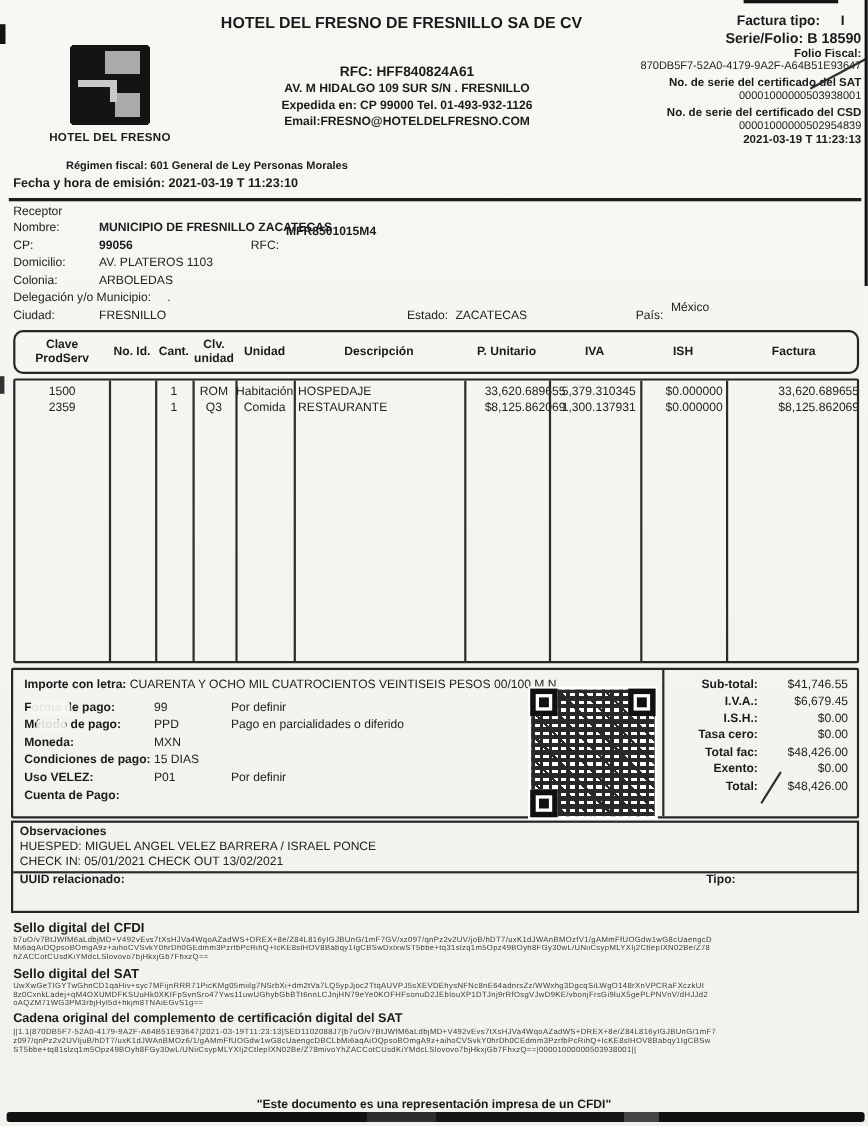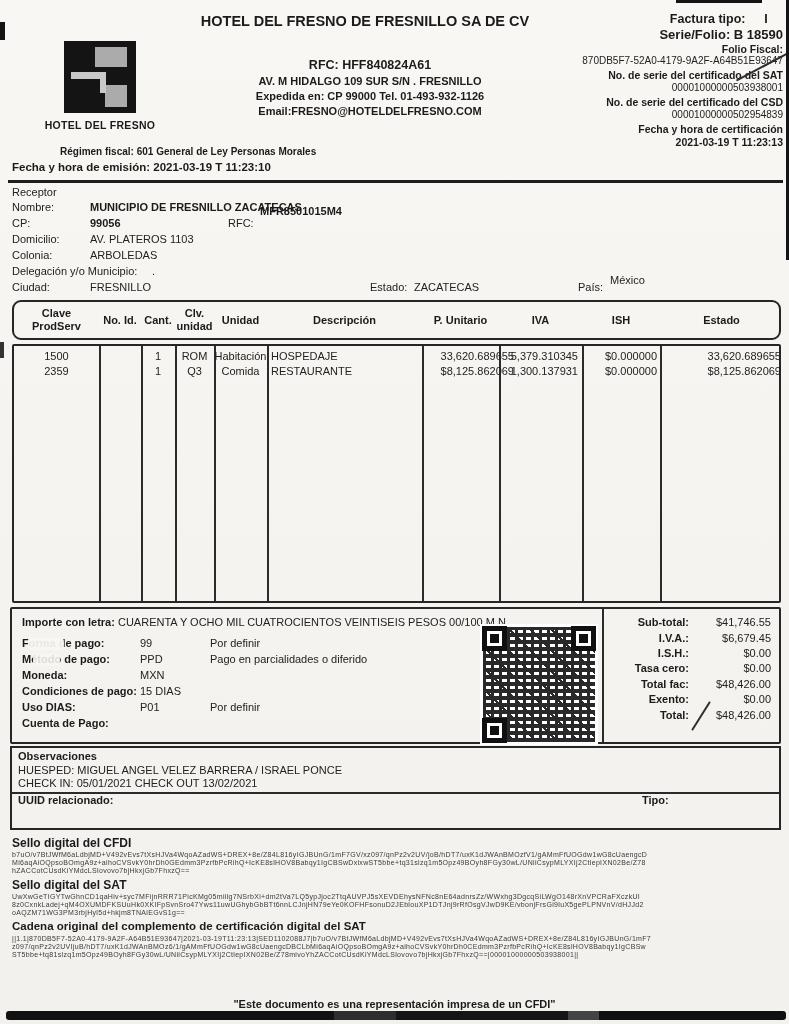--- a/index.html
+++ b/index.html
@@ -76,21 +76,20 @@
       <span class="b">Factura tipo:</span>
       <span class="b" style="display:inline-block;width:34px;text-align:center;">I</span>
     </div>
     <div class="b" style="font-size:13px;line-height:15px;">Serie/Folio: B 18590</div>
     <div class="b" style="font-size:10.5px;line-height:12px;margin-top:1px;">Folio Fiscal:</div>
     <div class="t10">870DB5F7-52A0-4179-9A2F-A64B51E93647</div>
     <div class="b" style="font-size:10.5px;line-height:13px;margin-top:2px;">No. de serie del certificado del SAT</div>
     <div class="t10">00001000000503938001</div>
     <div class="b" style="font-size:10.5px;line-height:13px;margin-top:2px;">No. de serie del certificado del CSD</div>
     <div class="t10">00001000000502954839</div>
-    <div class="b" style="font-size:10.5px;line-height:13px;margin-top:2px;">Fecha y hora de certificación</div>
     <div class="b" style="font-size:10.5px;line-height:13px;">2021-03-19 T 11:23:13</div>
   </div>
 
   <div class="abs pen" style="left:733px;top:66px;width:58px;height:2px;transform:rotate(-28deg);"></div>
 
   <div class="abs b" style="left:12px;top:146px;font-size:10px;padding-left:48px;">Régimen fiscal: 601 General de Ley Personas Morales</div>
   <div class="abs b" style="left:12px;top:161px;font-size:11.5px;">Fecha y hora de emisión: 2021-03-19 T 11:23:10</div>
 
   <div class="abs divider"></div>
 
@@ -123,21 +122,21 @@
   <div class="abs items-header">
     <div class="cell b ctr" style="left:0px;top:5px;width:85px;"><span>Clave</span><br><span>ProdServ</span></div>
     <div class="cell b ctr" style="left:85px;top:12px;width:42px;">No. Id.</div>
     <div class="cell b ctr" style="left:127px;top:12px;width:34px;">Cant.</div>
     <div class="cell b ctr" style="left:161px;top:5px;width:39px;"><span>Clv.</span><br><span>unidad</span></div>
     <div class="cell b ctr" style="left:200px;top:12px;width:53px;">Unidad</div>
     <div class="cell b ctr" style="left:253px;top:12px;width:155px;">Descripción</div>
     <div class="cell b ctr" style="left:408px;top:12px;width:77px;">P. Unitario</div>
     <div class="cell b ctr" style="left:485px;top:12px;width:83px;">IVA</div>
     <div class="cell b ctr" style="left:568px;top:12px;width:78px;">ISH</div>
-    <div class="cell b ctr" style="left:646px;top:12px;width:123px;">Estado</div>
+    <div class="cell b ctr" style="left:646px;top:12px;width:123px;">Factura</div>
   </div>
 
   <div class="abs items-body">
     <div class="vline" style="left:85px;"></div>
     <div class="vline" style="left:127px;"></div>
     <div class="vline" style="left:161px;"></div>
     <div class="vline" style="left:200px;"></div>
     <div class="vline" style="left:253px;"></div>
     <div class="vline" style="left:408px;"></div>
     <div class="vline" style="left:485px;"></div>
@@ -184,21 +183,21 @@
     <div class="cell b" style="left:10px;top:44px;">Método de pago:</div>
     <div class="cell" style="left:128px;top:44px;">PPD</div>
     <div class="cell" style="left:198px;top:44px;">Pago en parcialidades o diferido</div>
 
     <div class="cell b" style="left:10px;top:60px;">Moneda:</div>
     <div class="cell" style="left:128px;top:60px;">MXN</div>
 
     <div class="cell b" style="left:10px;top:76px;">Condiciones de pago:</div>
     <div class="cell" style="left:128px;top:76px;">15 DIAS</div>
 
-    <div class="cell b" style="left:10px;top:92px;">Uso DIAS:</div>
+    <div class="cell b" style="left:10px;top:92px;">Uso VELEZ:</div>
     <div class="cell" style="left:128px;top:92px;">P01</div>
     <div class="cell" style="left:198px;top:92px;">Por definir</div>
 
     <div class="cell b" style="left:10px;top:108px;">Cuenta de Pago:</div>
 
     <div class="abs" style="left:16px;top:29px;width:36px;height:12px;background:rgba(247,246,243,.93);border-radius:4px;"></div>
     <div class="abs" style="left:21px;top:45px;width:27px;height:12px;background:rgba(247,246,243,.88);border-radius:4px;"></div>
 
     <div class="qr">
       <div class="qr-noise"></div>

